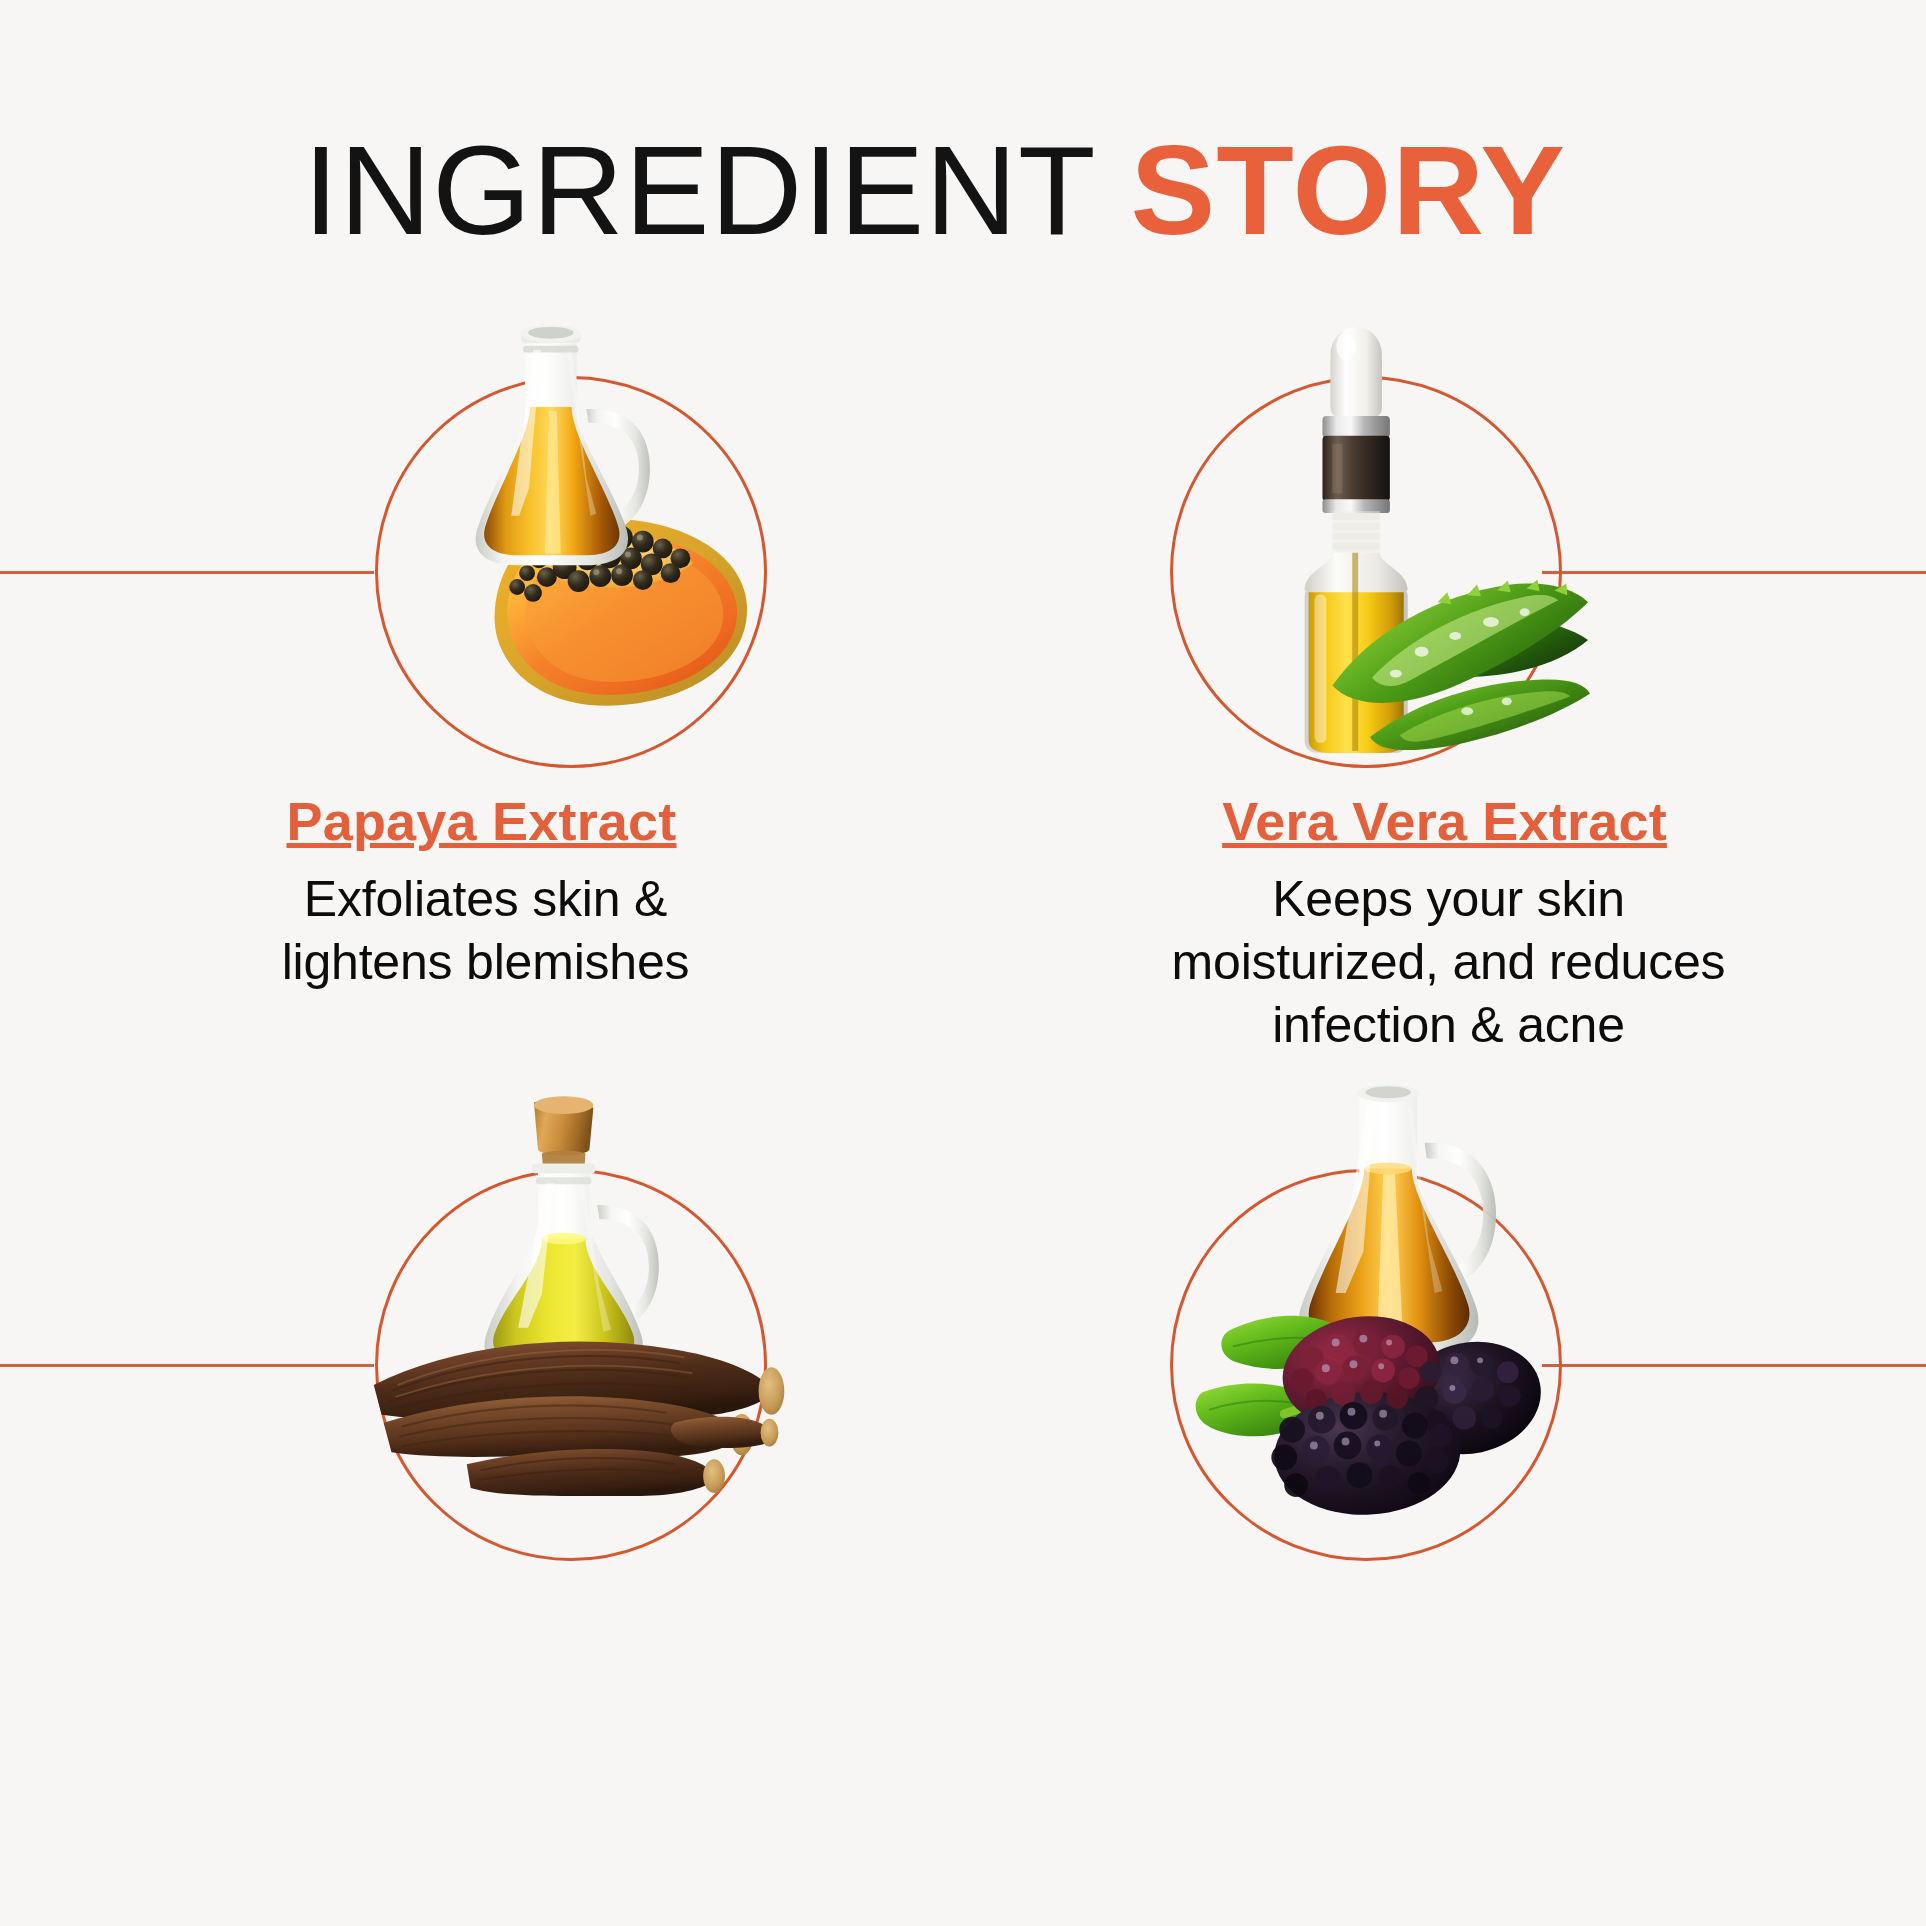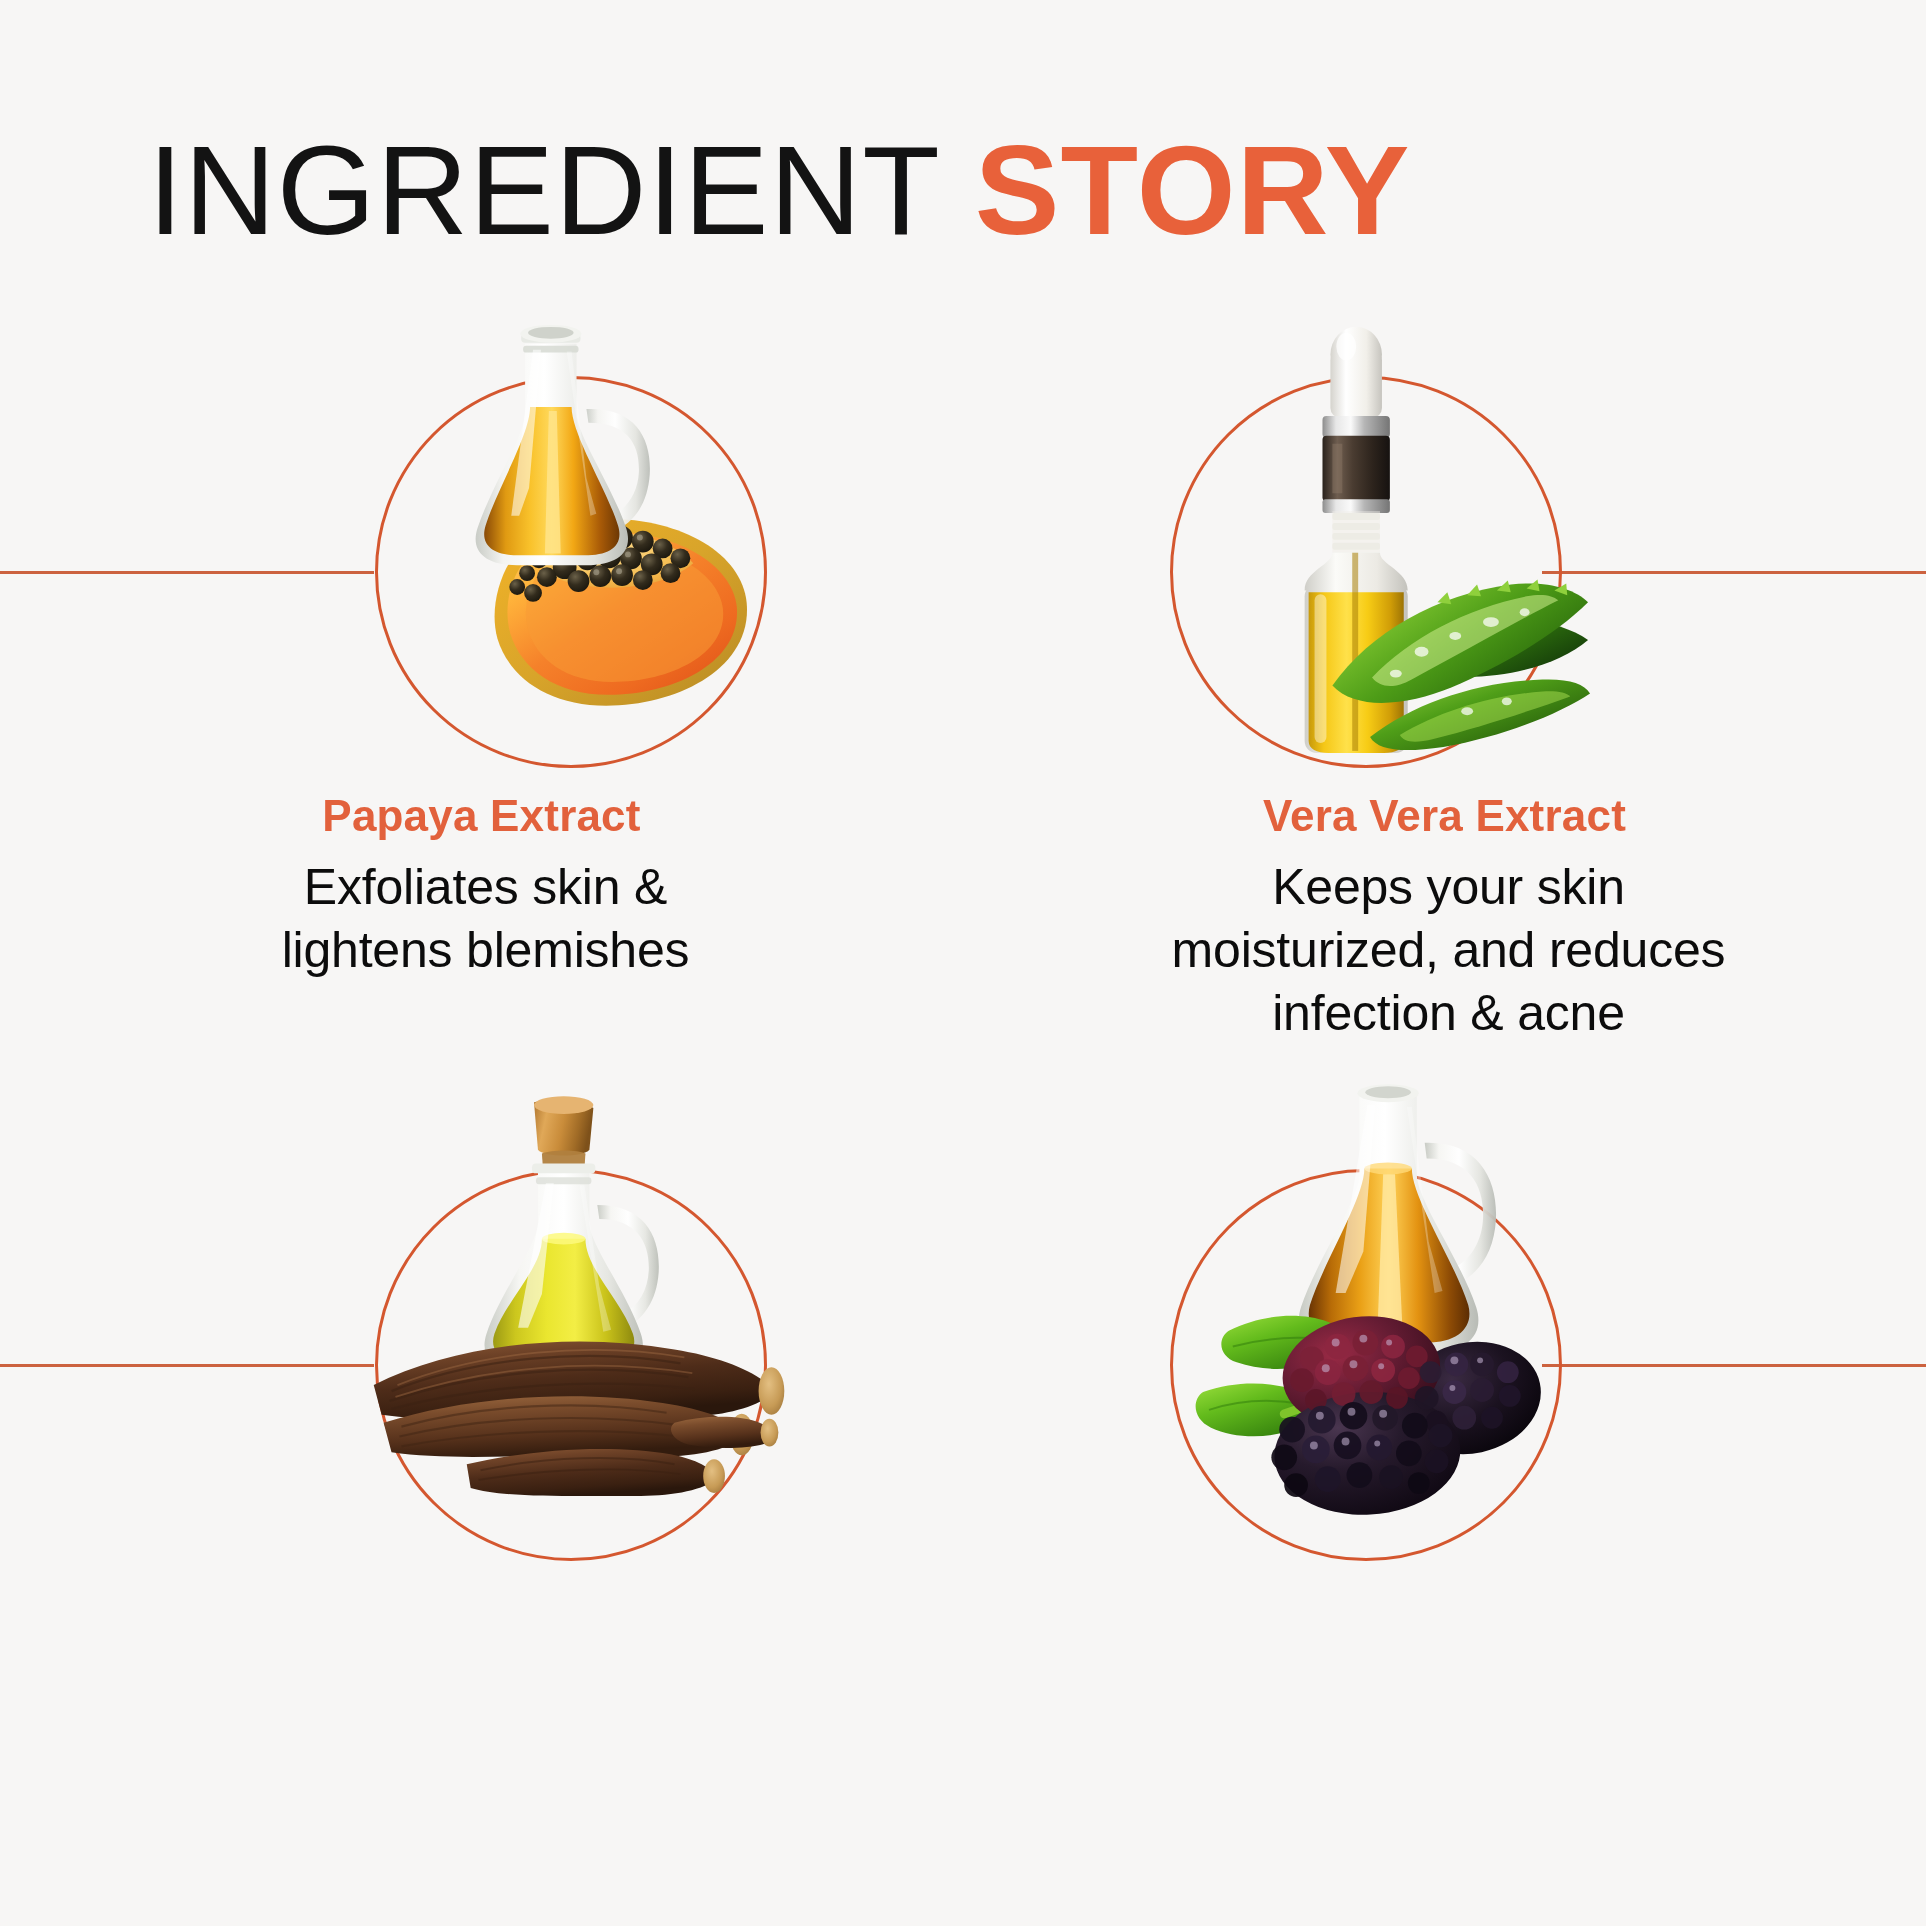--- a/index.html
+++ b/index.html
@@ -13,22 +13,22 @@
 
   #page {
     position:relative;
     width:1927px; height:1927px;
     background:#F7F6F5;
   }
 
   
   .title-wrap {
     position:absolute;
-    top:117px; left:4px; width:1550px;
-    text-align:center;
+    top:117px; left:16px; width:1550px;
+    text-align:right;
     white-space:nowrap;
   }
   .title-a {
     font-family:"Liberation Sans", sans-serif;
     font-size:127px;
     font-weight:300;
     letter-spacing:1px;
     color:#131313;
     vertical-align:baseline;
   }
@@ -80,25 +80,26 @@
   .art { position:absolute; inset:0; overflow:visible; }
   .art svg { position:absolute; overflow:visible; }
 
   
   .txt { position:absolute; width:963px; left:0; text-align:center; }
   .txt-tl { top:790px; }
   .txt-tr { top:790px; }
 
   .ing-name {
     font-family:"Liberation Sans", sans-serif;
-    font-size:44px;
+    font-size:54px;
     font-weight:700;
     color:#E2613C;
     line-height:1.18;
     letter-spacing:0.2px;
+    text-decoration:underline;
   }
   .ing-desc {
     font-family:"Liberation Sans", sans-serif;
     font-size:50px;
     font-weight:400;
     color:#0C0C0C;
     line-height:1.26;
     margin-top:14px;
     letter-spacing:-0.2px;
     padding-left:8px;

